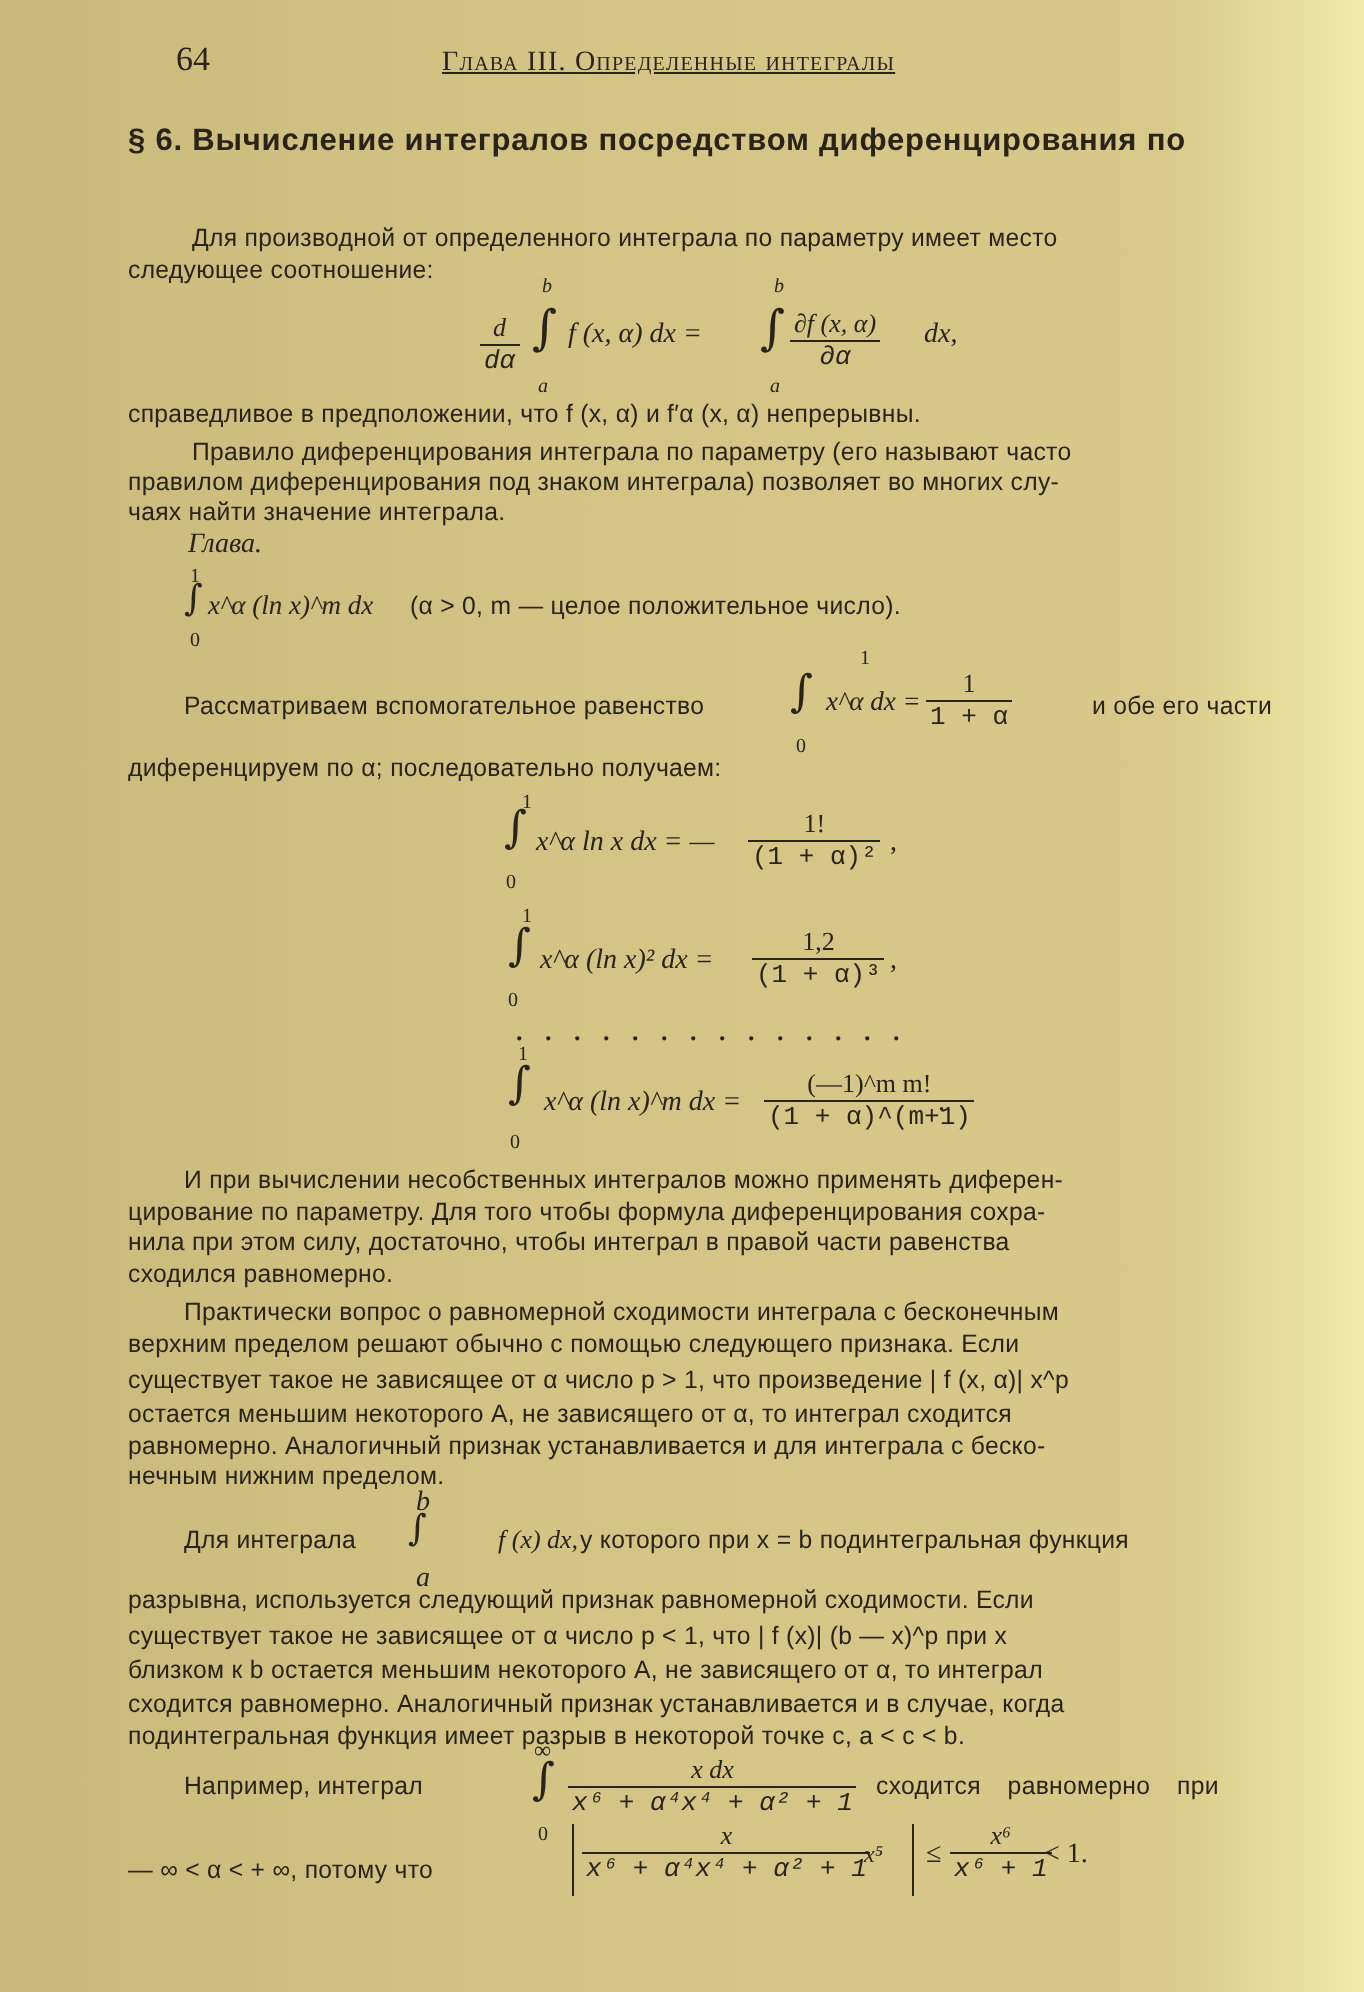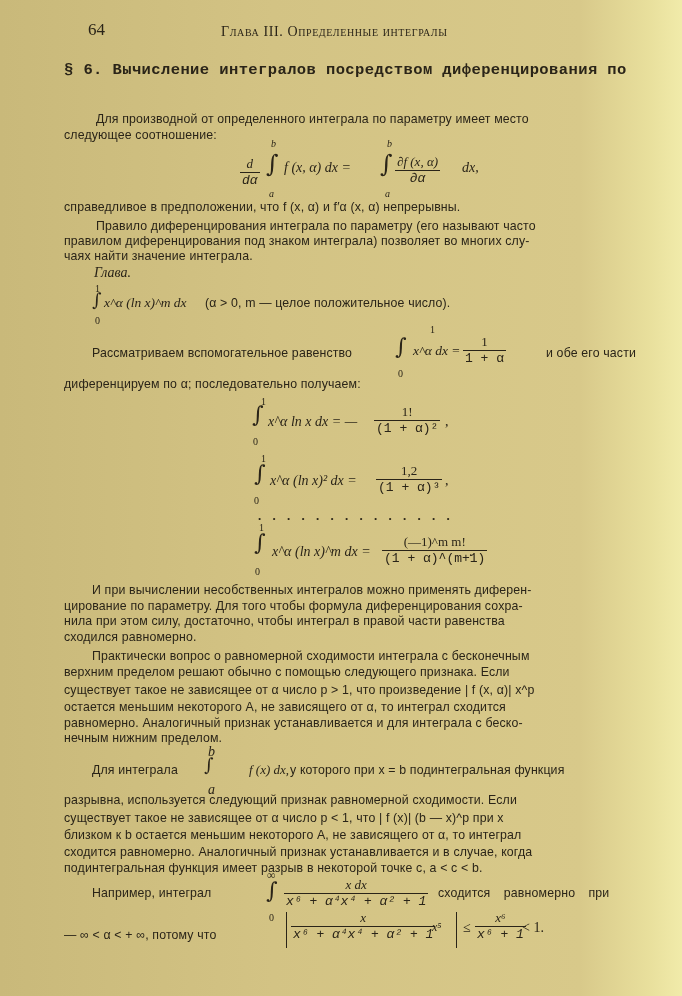--- a/index.html
+++ b/index.html
@@ -6,22 +6,22 @@
   body {
     width:682px; height:996px; overflow:hidden;
     background: linear-gradient(90deg, #c9b97a 0%, #d3c384 40%, #d8c98a 85%, #e8df9c 95%, #f1ebaa 100%);
     font-family: "Liberation Sans", sans-serif;
     color:#2a2418;
     position:relative;
   }
   .page { position:absolute; left:0; top:0; width:682px; height:996px; }
   .abs { position:absolute; white-space:nowrap; }
   .pnum { font-family:"Liberation Serif", serif; font-size:17px;margin-left:24px; }
-  .runhead { font-family:"Liberation Serif", serif; font-size:14px; letter-spacing:0.6px; }
-  .sect { font-family:Liberation Mono, monospace; font-weight:bold; font-size:15.5px; letter-spacing:0.4px; line-height:21px; }
+  .runhead { font-family:"Liberation Serif", serif; font-size:14px; letter-spacing:0.6px;text-decoration:underline; }
+  .sect { font-family:Liberation Sans, sans-serif; font-weight:bold; font-size:15.5px; letter-spacing:0.4px; line-height:21px; }
   .txt { font-family:"Liberation Sans", sans-serif; font-size:12.6px; line-height:15.6px; letter-spacing:0.15px; transform:scaleX(0.98); transform-origin:left; }
   .m { font-family:"Liberation Serif", serif; font-style:italic; font-size:14px; }
   .mu { font-family:"Liberation Serif", serif; font-size:14px; }
   .int { font-family:"DejaVu Serif", serif; font-size:24px; }
   .lim { font-family:"Liberation Serif", serif; font-size:10px; }
   .frac { display:inline-block; vertical-align:middle; text-align:center; }
   .frac .num { display:block; border-bottom:1px solid #2a2418; padding:0 2px; }
   .frac .den { display:block; padding:0 2px;font-family:Liberation Mono, monospace; }
   .ital { font-style:italic; font-family:"Liberation Serif", serif; font-size:14px; }
 </style>

